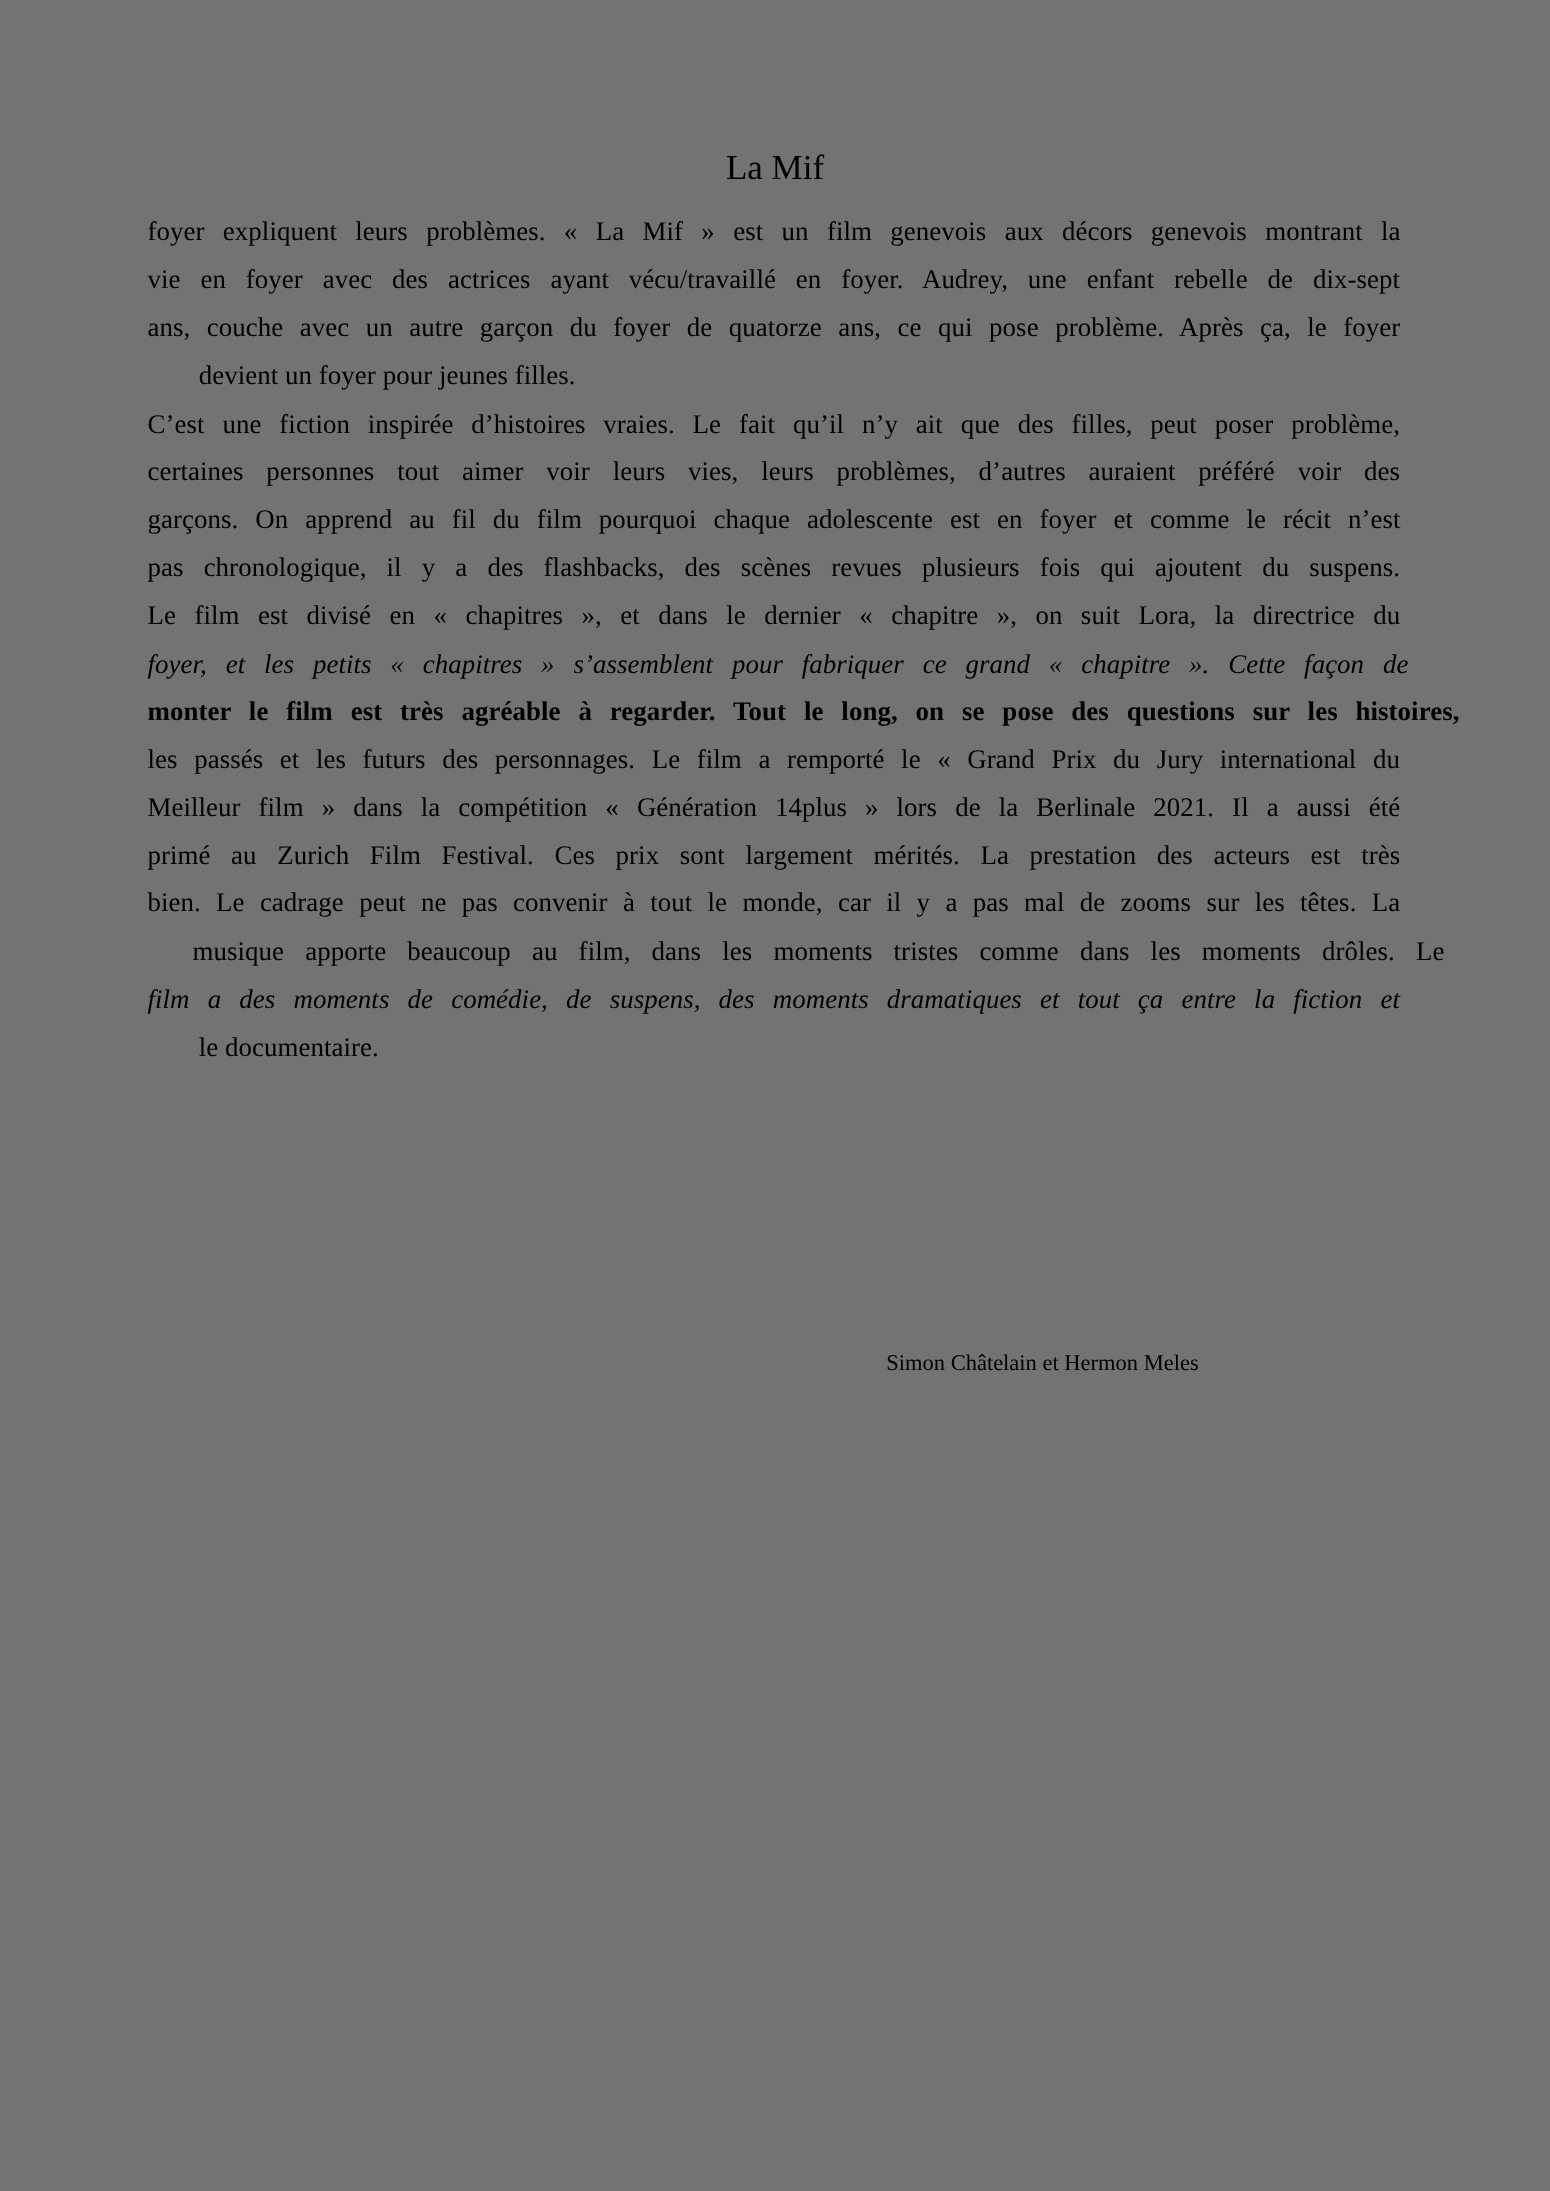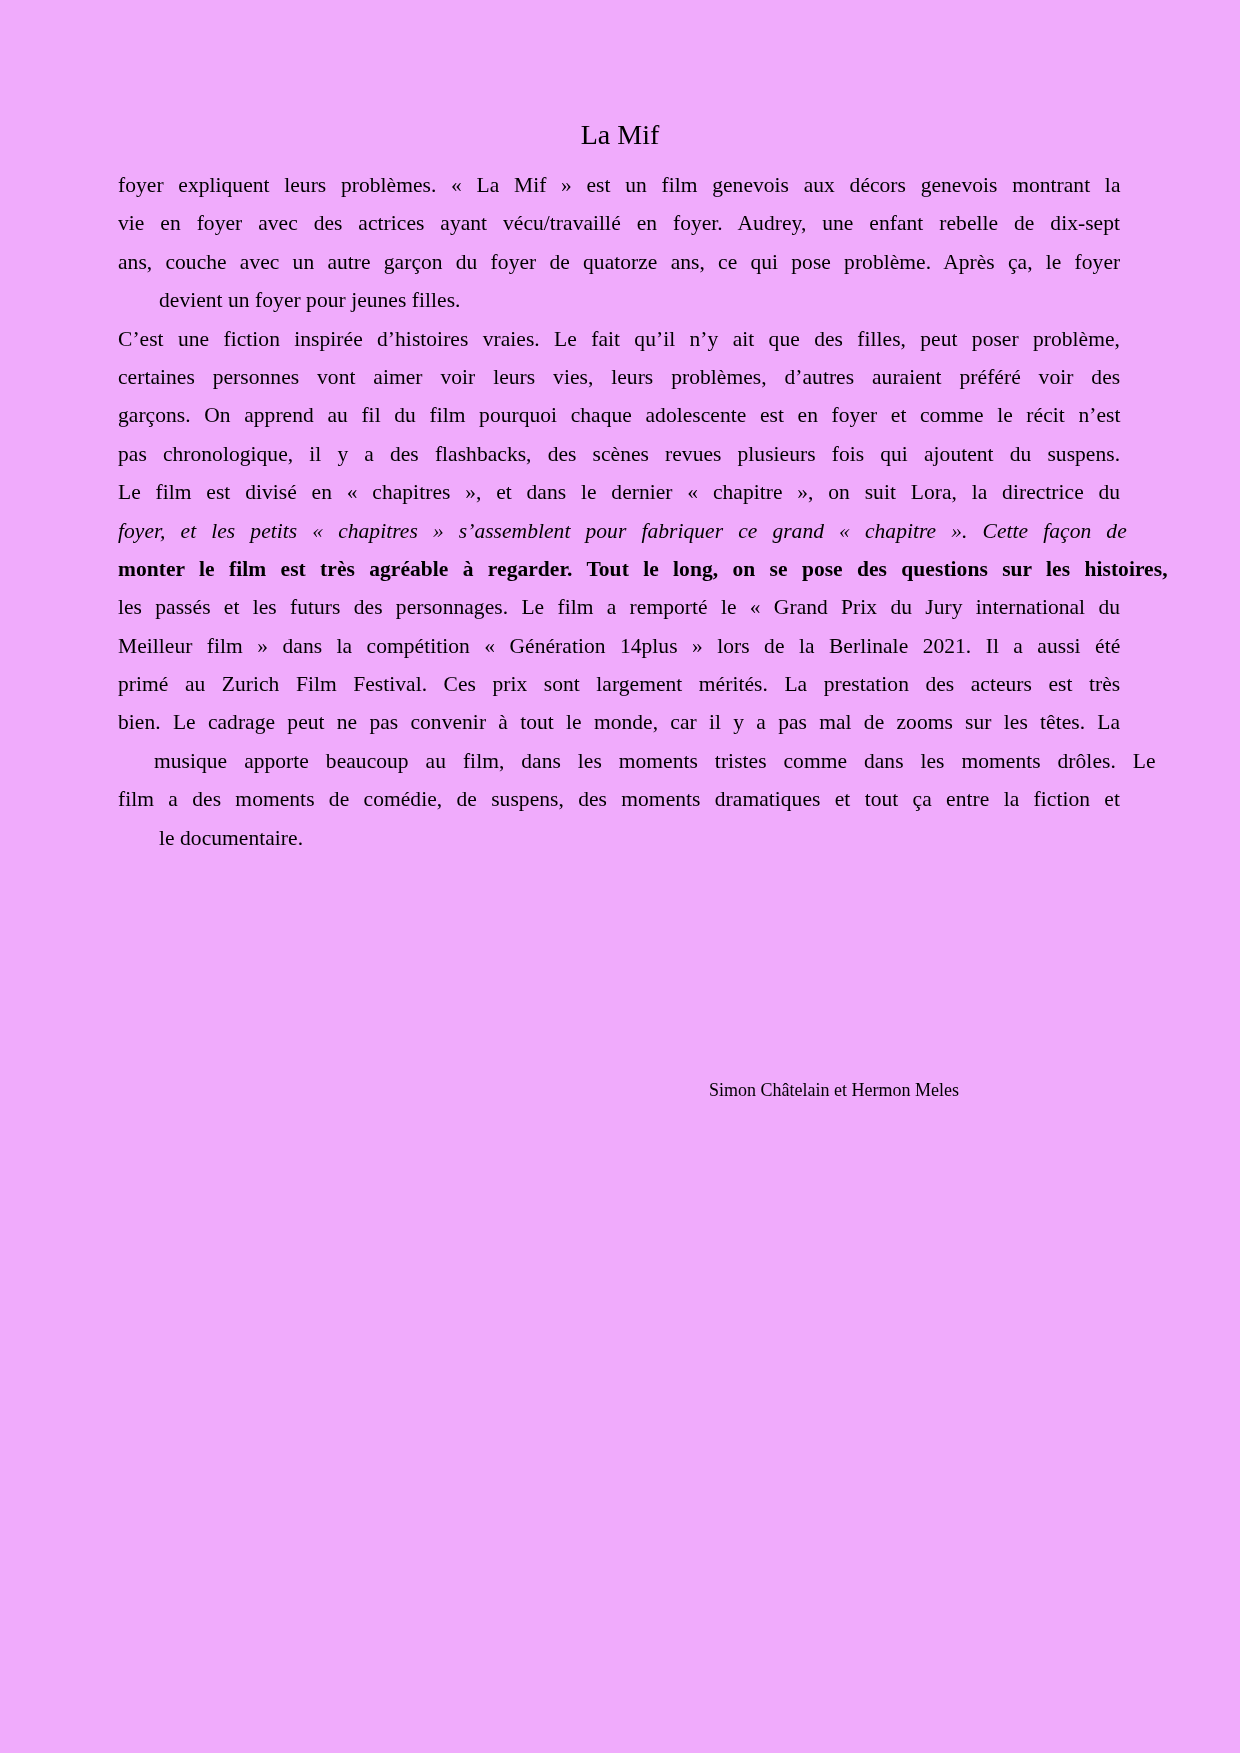--- a/index.html
+++ b/index.html
@@ -14,21 +14,21 @@
       overflow: hidden;
       color: #000000;
       font-family: "Liberation Serif", "DejaVu Serif", serif;
     }
     .page {
       position: absolute;
       left: 0;
       top: 0;
       width: 1240px;
       height: 1753px;
-      background: #f0abfc;
+      background: #737373;
     }
     .title {
       position: absolute;
       left: 0;
       width: 1240px;
       top: 117px;
       text-align: center;
       font-size: 28px;
       line-height: 36px;
       margin: 0;
@@ -75,30 +75,30 @@
 
   <div class="body">
     <p>
       <span class="line" style="display: block; width: auto; word-spacing: 9.25px;">foyer expliquent leurs problèmes. « La Mif » est un film genevois aux décors genevois montrant la</span>
       <span class="line" style="display: block; width: auto; word-spacing: 10.4667px;">vie en foyer avec des actrices ayant vécu/travaillé en foyer. Audrey, une enfant rebelle de dix-sept</span>
       <span class="line" style="display: block; width: auto; word-spacing: 7.77778px;">ans, couche avec un autre garçon du foyer de quatorze ans, ce qui pose problème. Après ça, le foyer</span>
       <span class="line last">devient un foyer pour jeunes filles.</span>
     </p>
     <p>
       <span class="line" style="display: block; width: auto; word-spacing: 8.875px;">C’est une fiction inspirée d’histoires vraies. Le fait qu’il n’y ait que des filles, peut poser problème,</span>
-      <span class="line" style="display: block; width: auto; word-spacing: 12.4615px;">certaines personnes vont aimer voir leurs vies, leurs problèmes, d’autres auraient préféré voir des</span>
+      <span class="line" style="display: block; width: auto; word-spacing: 12.4615px;">certaines personnes tout aimer voir leurs vies, leurs problèmes, d’autres auraient préféré voir des</span>
       <span class="line" style="display: block; width: auto; word-spacing: 8.17647px;">garçons. On apprend au fil du film pourquoi chaque adolescente est en foyer et comme le récit n’est</span>
       <span class="line" style="display: block; width: auto; word-spacing: 10.6667px;">pas chronologique, il y a des flashbacks, des scènes revues plusieurs fois qui ajoutent du suspens.</span>
       <span class="line" style="display: block; width: auto; word-spacing: 9.35px;">Le film est divisé en « chapitres », et dans le dernier « chapitre », on suit Lora, la directrice du</span>
       <span class="line" style="display: block; width: auto; word-spacing: 9.64706px; font-style: italic;">foyer, et les petits « chapitres » s’assemblent pour fabriquer ce grand « chapitre ». Cette façon de</span>
       <span class="line" style="display: block; width: auto; word-spacing: 8.88889px; font-weight: bold;">monter le film est très agréable à regarder. Tout le long, on se pose des questions sur les histoires,</span>
       <span class="line" style="display: block; width: auto; word-spacing: 7.83333px;">les passés et les futurs des personnages. Le film a remporté le « Grand Prix du Jury international du</span>
       <span class="line" style="display: block; width: auto; word-spacing: 9px;">Meilleur film » dans la compétition « Génération 14plus » lors de la Berlinale 2021. Il a aussi été</span>
       <span class="line" style="display: block; width: auto; word-spacing: 11.0667px;">primé au Zurich Film Festival. Ces prix sont largement mérités. La prestation des acteurs est très</span>
       <span class="line" style="display: block; width: auto; word-spacing: 6.81818px;">bien. Le cadrage peut ne pas convenir à tout le monde, car il y a pas mal de zooms sur les têtes. La</span>
       <span class="line" style="display: block; width: auto; word-spacing: 11.5px; margin-left: 36px;">musique apporte beaucoup au film, dans les moments tristes comme dans les moments drôles. Le</span>
-      <span class="line" style="display: block; width: auto; word-spacing: 8.88235px;">film a des moments de comédie, de suspens, des moments dramatiques et tout ça entre la fiction et</span>
+      <span class="line" style="display: block; width: auto; word-spacing: 8.88235px; font-style: italic;">film a des moments de comédie, de suspens, des moments dramatiques et tout ça entre la fiction et</span>
       <span class="line last">le documentaire.</span>
     </p>
   </div>
 
   <div class="signature">Simon Châtelain et Hermon Meles</div>
 </div>
 
 </body></html>

